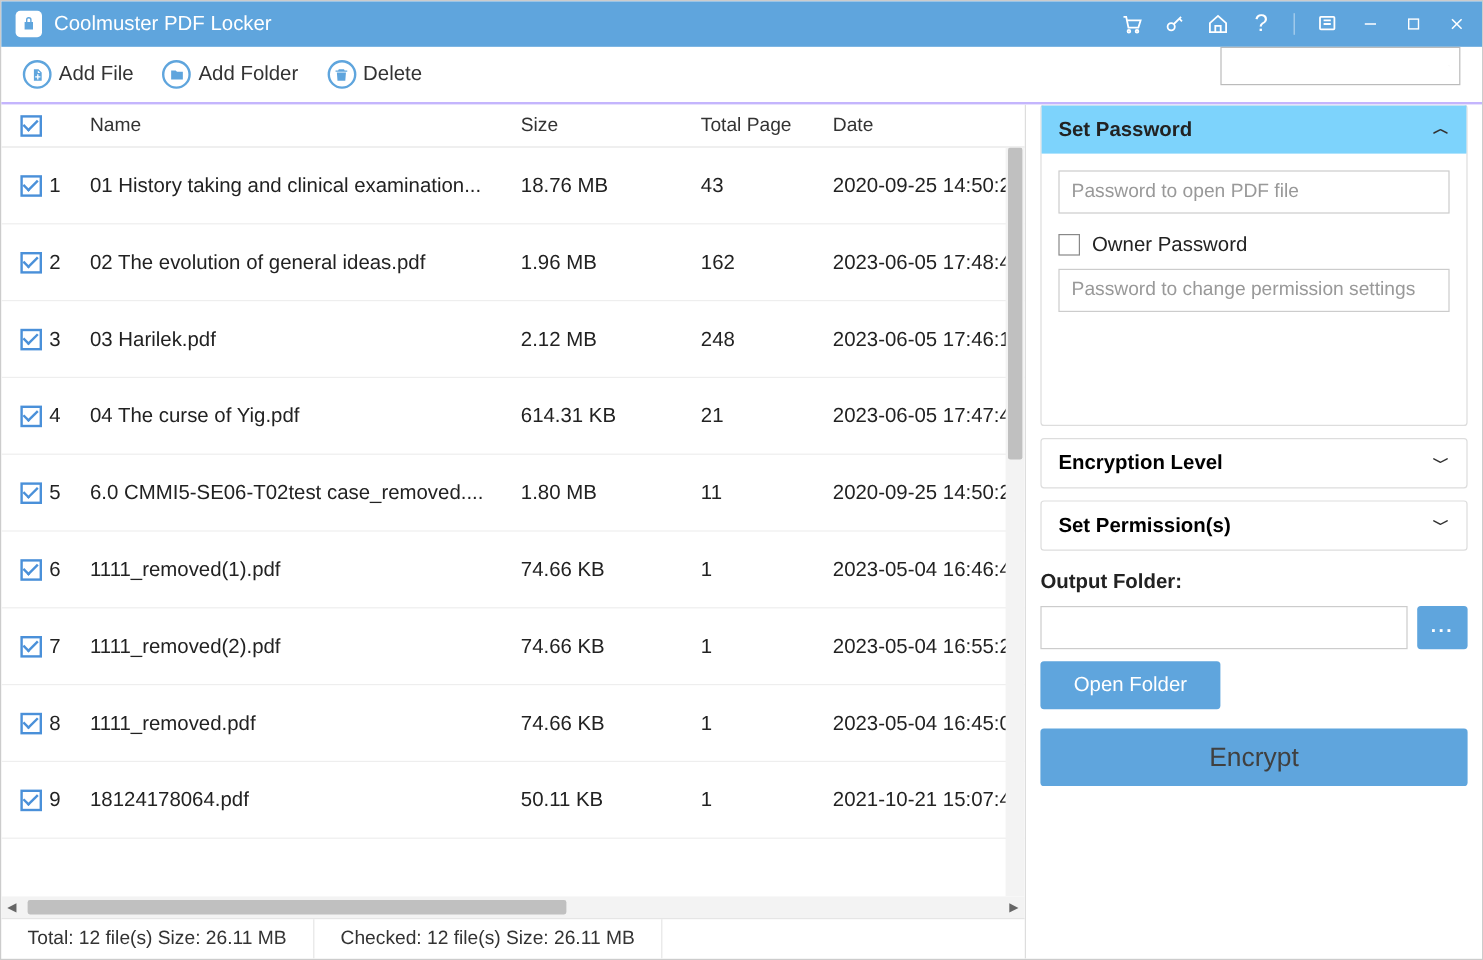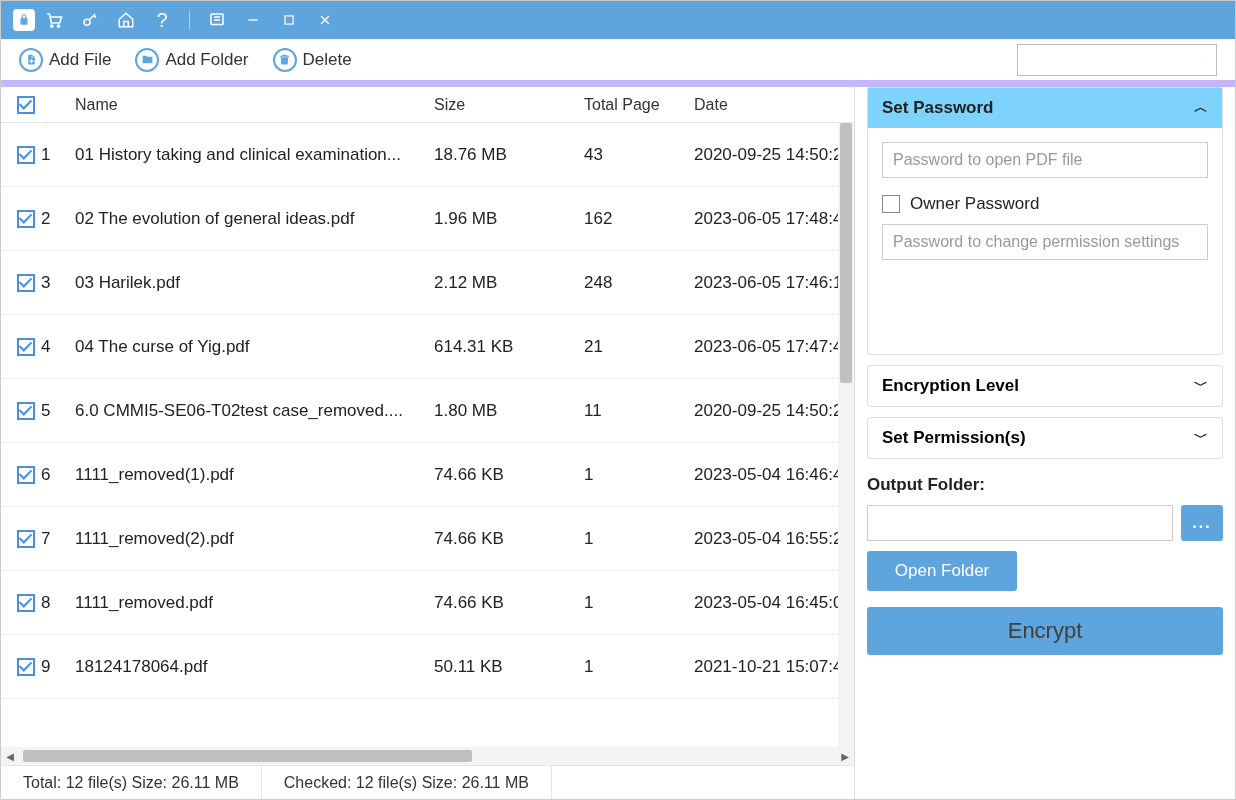--- a/index.html
+++ b/index.html
@@ -7,21 +7,21 @@
 
 
 .titlebar { background: #5FA5DD; height: 38px; display: flex; align-items: center; padding: 0 12px; color: #fff; }
 .titlebar .app-icon { width: 22px; height: 22px; background: #fff; border-radius: 4px; display: flex; align-items: center; justify-content: center; margin-right: 10px; color: #5FA5DD; font-size: 12px; font-weight: bold; }
 .titlebar .title { font-size: 17px; font-weight: 500; flex: 1; }
 .titlebar .win-btns { display: flex; align-items: center; gap: 18px; }
 .titlebar .win-btn { width: 18px; height: 18px; display: flex; align-items: center; justify-content: center; cursor: pointer; font-size: 18px; }
 .titlebar .sep { width: 1px; height: 18px; background: rgba(255,255,255,0.5); }
 
 
-.toolbar { height: 48px; display: flex; align-items: center; padding: 0 18px; border-bottom: 7px solid #c4b5fd; gap: 24px; }
+.toolbar { height: 48px; display: flex; padding: 0 18px; border-bottom: 2px solid #c4b5fd; gap: 24px; }
 .tool-btn { display: flex; align-items: center; gap: 6px; color: #333; font-size: 17px; cursor: pointer; }
 .tool-btn .circ { width: 24px; height: 24px; border: 2px solid #5FA5DD; border-radius: 50%; display: flex; align-items: center; justify-content: center; }
 .tool-btn .circ svg { width: 13px; height: 13px; }
 .toolbar-spacer { flex: 1; }
 .searchbox { width: 200px; height: 32px; border: 1px solid #bbb; display: flex; align-items: center; padding: 0 8px; }
 .searchbox input { flex: 1; border: none; outline: none; font-size: 14px; }
 .searchbox svg { width: 18px; height: 18px; fill: #999; }
 
 
 .main { flex: 1; display: flex; overflow: hidden; }
@@ -71,20 +71,21 @@
 </style>
 </head>
 <body>
 
 <div class="titlebar">
   <div class="app-icon">
     <svg viewBox="0 0 24 24" width="14" height="14">
         <path fill="#5FA5DD" d="M12 2a4 4 0 0 0-4 4v3H6v11h12V9h-2V6a4 4 0 0 0-4-4zm-2 4a2 2 0 1 1 4 0v3h-4V6z"></path>
       </svg>
   </div>
+  <div class="title">Coolmuster PDF Locker</div>
   <div class="win-btns">
     <div class="win-btn">
         <svg viewBox="0 0 24 24" width="20" height="20" fill="none" stroke="#fff" stroke-width="2">
           <circle cx="9" cy="20" r="1.5"></circle>
           <circle cx="18" cy="20" r="1.5"></circle>
           <path d="M3 4h3l2.5 12h11L22 8H7"></path>
         </svg>
       </div>
     <div class="win-btn">
         <svg viewBox="0 0 24 24" width="20" height="20" fill="none" stroke="#fff" stroke-width="2">

